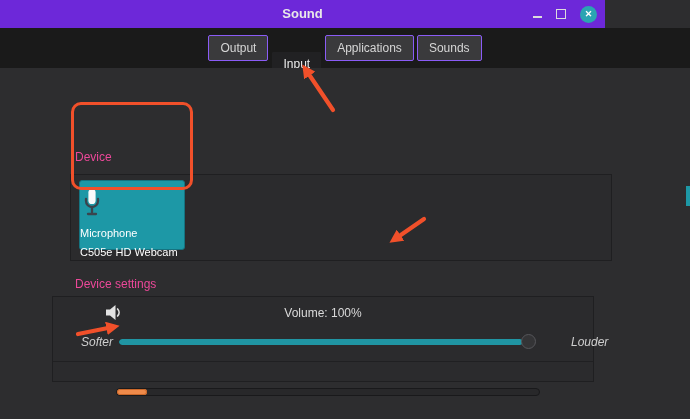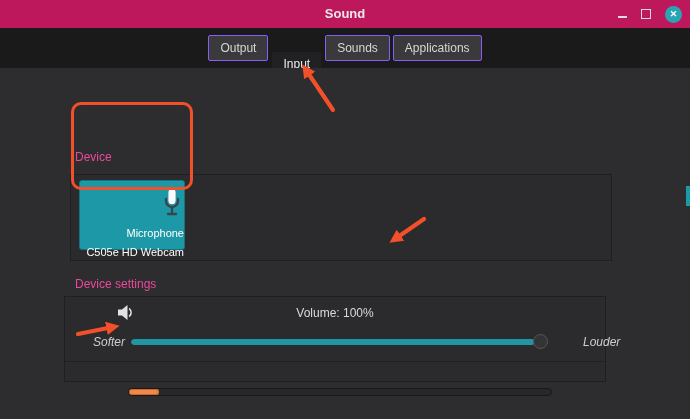--- a/index.html
+++ b/index.html
@@ -2,45 +2,45 @@
 <html><head>
 <meta charset="utf-8">
 <style>
   html,body{margin:0;padding:0;background:#555;}
   .window{
     position:relative; width:690px; height:419px; overflow:hidden;
     background:#2d2d2f; font-family:"Liberation Sans", sans-serif;
     -webkit-font-smoothing:antialiased;
   }
   
-  .titlebar{position:absolute;left:0;top:0;width:690px;height:28px;background:#be185d;}
+  .titlebar{position:absolute;left:0;top:0;width:605px;height:28px;background:#6d28d9;}
   .title{position:absolute;left:0;right:0;top:0;height:28px;line-height:28px;text-align:center;
          color:#e9e9e9;font-size:13px;font-weight:600;}
   .win-controls{position:absolute;right:8px;top:0;height:28px;display:flex;align-items:center;gap:14px;}
   .btn-min{width:9px;height:2px;background:#dcdcdc;margin-top:6px;}
   .btn-max{width:8px;height:8px;border:1.5px solid #dcdcdc;background:transparent;}
   .btn-close{width:17px;height:17px;border-radius:50%;background:#2aa4b2;color:#fff;
              font-size:9px;font-weight:700;display:flex;align-items:center;justify-content:center;line-height:1;}
   
   .tabbar{position:absolute;left:0;top:28px;width:690px;height:40px;background:#1a1a1a;
           display:flex;align-items:center;justify-content:center;gap:3px;}
   .tab{padding:5px 11px;font-size:12px;color:#d6d6d6;background:#3a3a3c;border-radius:2px;
        border:1px solid #8b5cf6;cursor:default;}
   .tab.active{background:#212123;color:#ececec;border-color:#1a1a1a;margin-top:32px;}
   
   .content{position:absolute;left:0;top:68px;width:690px;height:351px;background:#2d2d2f;}
   .section-heading{position:absolute;color:#ec4899;font-size:12px;font-weight:400;}
   .h-device{left:75px;top:82px;}
   .h-settings{left:75px;top:209px;}
   .panel{position:absolute;background:#2b2b2d;border:1px solid #1f1f21;box-sizing:border-box;}
   .device-box{left:70px;top:106px;width:542px;height:87px;}
-  .settings-box{left:64px;top:228px;width:542px;height:86px;}
+  .settings-box{left:52px;top:228px;width:542px;height:86px;}
   
   .device-card{position:absolute;left:8px;top:5px;width:106px;height:70px;background:#1d98a6;
-               border-radius:3px;display:flex;flex-direction:column;align-items:flex-end;
+               border-radius:3px;display:flex;flex-direction:column;align-items:flex-start;
                justify-content:flex-start;padding-top:7px;box-sizing:border-box;border:1px solid #157380;}
   .device-card .name{color:#ffffff;font-size:11px;line-height:13.5px;text-align:center;margin-top:5px;}
   
   .speaker-icon{position:absolute;left:52px;top:7px;}
   .volume-label{position:absolute;left:0;right:0;top:9px;text-align:center;color:#dadada;font-size:12px;}
   .minmax{position:absolute;color:#cfcfcf;font-size:12px;font-style:italic;top:38px;}
   .lbl-softer{left:20px;width:40px;text-align:right;}
   .lbl-louder{left:490px;margin-left:28px;}
   .vol-track{position:absolute;left:66px;top:42px;width:404px;height:6px;border-radius:3px;background:#1f1f21;overflow:hidden;}
   .vol-fill{height:100%;background:#2095a3;border-radius:3px;}
@@ -69,22 +69,22 @@
     <div class="win-controls">
       <div class="btn-min"></div>
       <div class="btn-max"></div>
       <div class="btn-close">✕</div>
     </div>
   </div>
 
   <div class="tabbar">
     <div class="tab">Output</div>
     <div class="tab active">Input</div>
+    <div class="tab">Applications</div>
     <div class="tab">Sounds</div>
-    <div class="tab">Applications</div>
   </div>
 
   <div class="content">
     <div class="section-heading h-device">Device</div>
 
     <div class="panel device-box">
       <div class="device-card">
         <span>
           <svg width="24" height="30" viewBox="0 0 24 30">
             <path d="M6 11 v2 a6 6 0 0 0 12 0 v-2" fill="none" stroke="#3a444d" stroke-width="2.3" stroke-linecap="round"></path>

